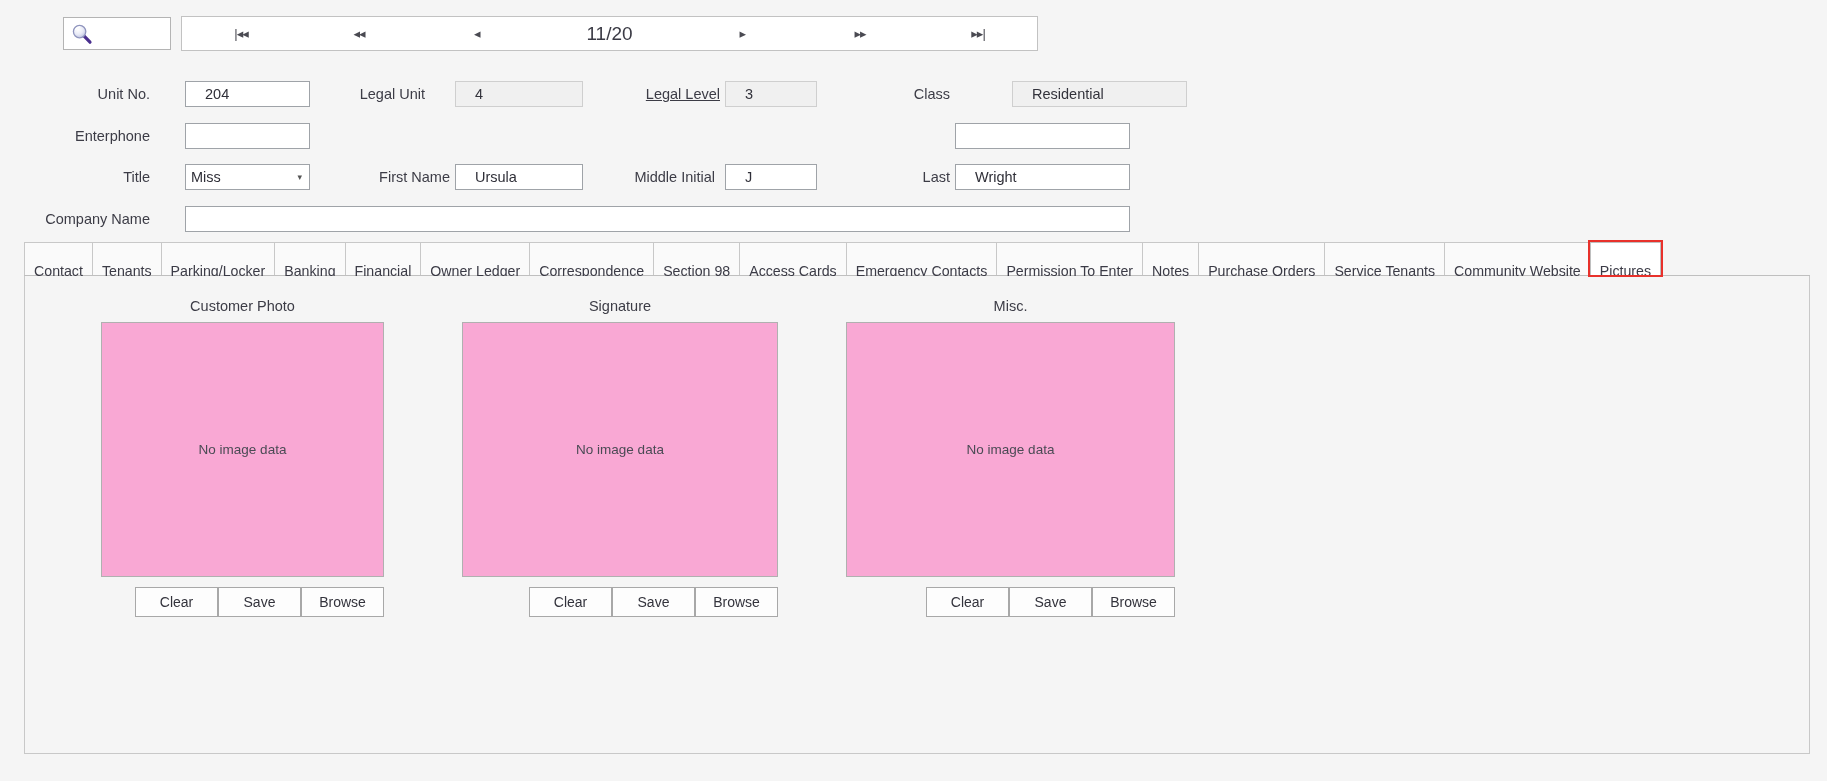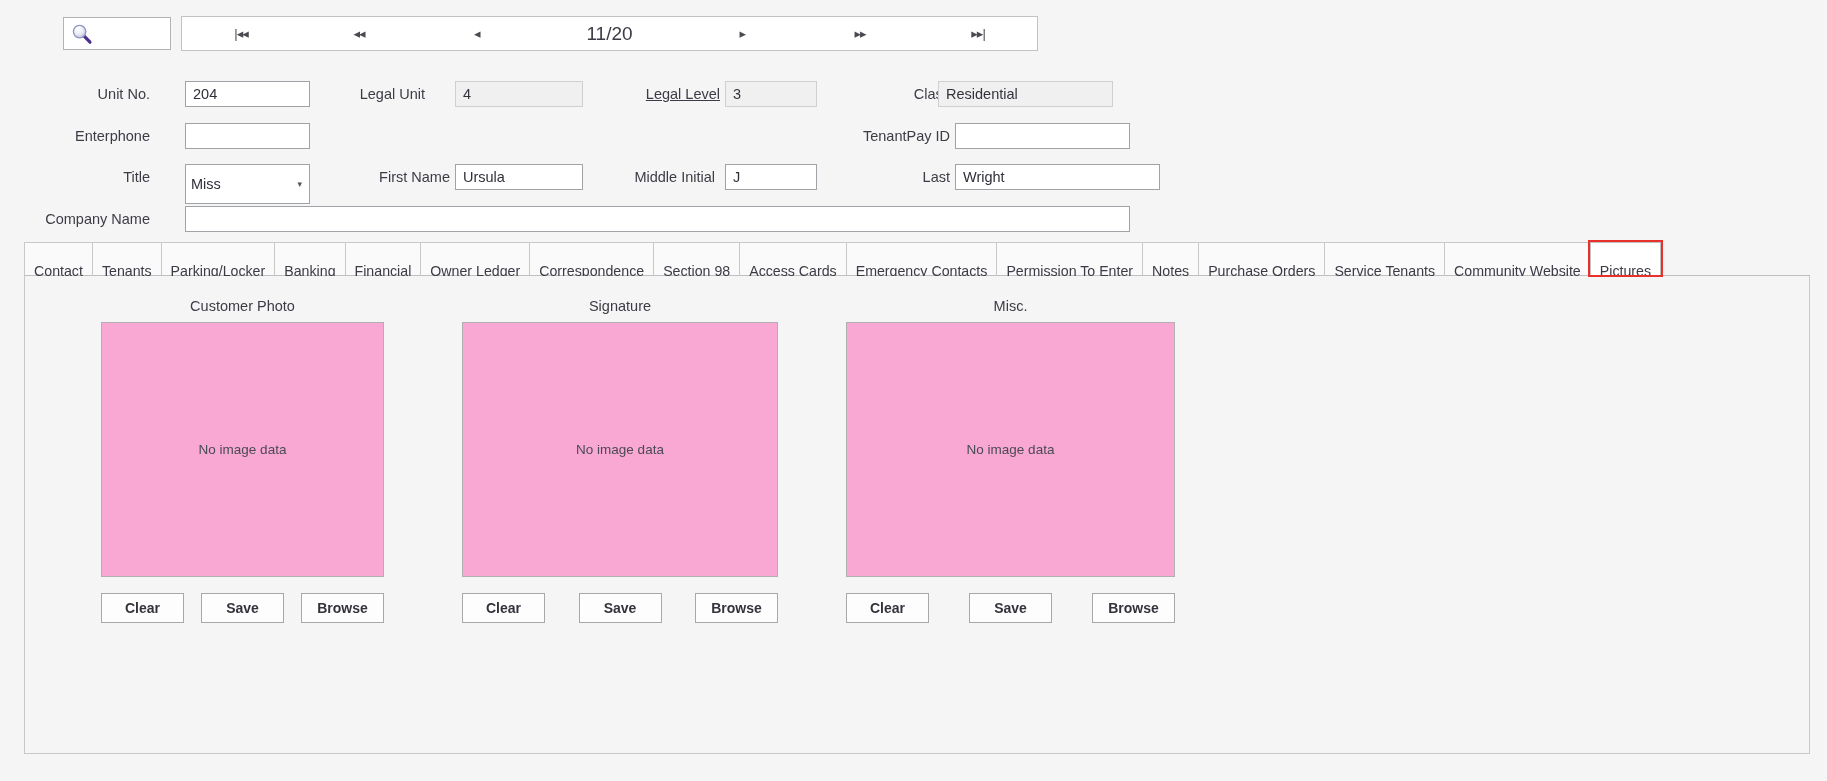--- a/index.html
+++ b/index.html
@@ -72,33 +72,33 @@
     white-space: nowrap;
   }
   .inp {
     position: absolute;
     height: 26px;
     background: #ffffff;
     border: 1px solid #9fa3a8;
     font-size: 14.5px;
     color: #2f2f38;
     line-height: 24px;
-    padding: 0 7px;
+    padding: 0 19px;
     font-family: "Liberation Sans", sans-serif;
     white-space: nowrap;
     overflow: hidden;
   }
   .inp.ro {
     background: #f0f0f0;
     border: 1px solid #cfcfcf;
     color: #33333c;
   }
   .combo {
     position: absolute;
-    height: 40px;
+    height: 26px;
     background: #ffffff;
     border: 1px solid #9fa3a8;
     font-size: 14.5px;
     color: #2f2f38;
     line-height: 24px;
     padding: 0 5px;
     display: flex; align-items: center;
   }
   .combo .cv { flex: 1; }
   .combo .carr {
@@ -165,23 +165,22 @@
     background: #f9a8d4;
     border: 1px solid #b0b0b0;
     display: flex;
     align-items: center;
     justify-content: center;
     font-size: 13.5px;
     color: #4a4a54;
   }
   .btnrow {
     display: flex;
-    justify-content: space-between;
-    margin-top: 16px;
-    font-weight: bold;
+    justify-content: flex-end;
+    margin-top: 10px;
   }
   .btn {
     width: 83px; height: 30px;
     background: #fdfdfd;
     border: 1px solid #a8a8a8;
     font-size: 14px;
     color: #33333c;
     line-height: 28px;
     text-align: center;
     cursor: default;
@@ -227,42 +226,41 @@
     <div class="lbl" style="left:40px; top:15px; width:110px;">Unit No.</div>
     <div class="inp" style="left:185px; top:15px; width:125px;">204</div>
 
     <div class="lbl" style="left:300px; top:15px; width:125px;">Legal Unit</div>
     <div class="inp ro" style="left:455px; top:15px; width:128px;">4</div>
 
     <div class="lbl" style="left:550px; top:15px; width:170px;text-decoration:underline;">Legal Level</div>
     <div class="inp ro" style="left:725px; top:15px; width:92px;">3</div>
 
     <div class="lbl" style="left:780px; top:15px; width:170px;">Class</div>
-    <div class="inp ro" style="left:938px; top:15px; width:175px;">Residential</div>
+    <div class="inp ro" style="left:1012px; top:15px; width:175px;">Residential</div>
 
     <div class="lbl" style="left:20px; top:57px; width:130px;">Enterphone</div>
     <div class="inp" style="left:185px; top:57px; width:125px;"></div>
 
-    <div class="lbl" style="left:700px; top:57px; width:250px;">TenantPay ID</div>
     <div class="inp" style="left:955px; top:57px; width:175px;"></div>
 
     <div class="lbl" style="left:60px; top:98px; width:90px;">Title</div>
     <div class="combo" style="left:185px; top:98px; width:125px;">
       <span class="cv">Miss</span>
       <span class="carr">▾</span>
     </div>
 
     <div class="lbl" style="left:290px; top:98px; width:160px;">First Name</div>
     <div class="inp" style="left:455px; top:98px; width:128px;">Ursula</div>
 
     <div class="lbl" style="left:545px; top:98px; width:170px;">Middle Initial</div>
     <div class="inp" style="left:725px; top:98px; width:92px;">J</div>
 
     <div class="lbl" style="left:790px; top:98px; width:160px;">Last</div>
-    <div class="inp" style="left:955px; top:98px; width:205px;">Wright</div>
+    <div class="inp" style="left:955px; top:98px; width:175px;">Wright</div>
 
     <div class="lbl" style="left:0px; top:140px; width:150px;">Company Name</div>
     <div class="inp" style="left:185px; top:140px; width:945px;"></div>
   </div>
 
   <div class="tabwrap">
     <div class="tabstrip" id="tabstrip">
         <div class="tab">Contact</div>
         <div class="tab">Tenants</div>
         <div class="tab">Parking/Locker</div>

